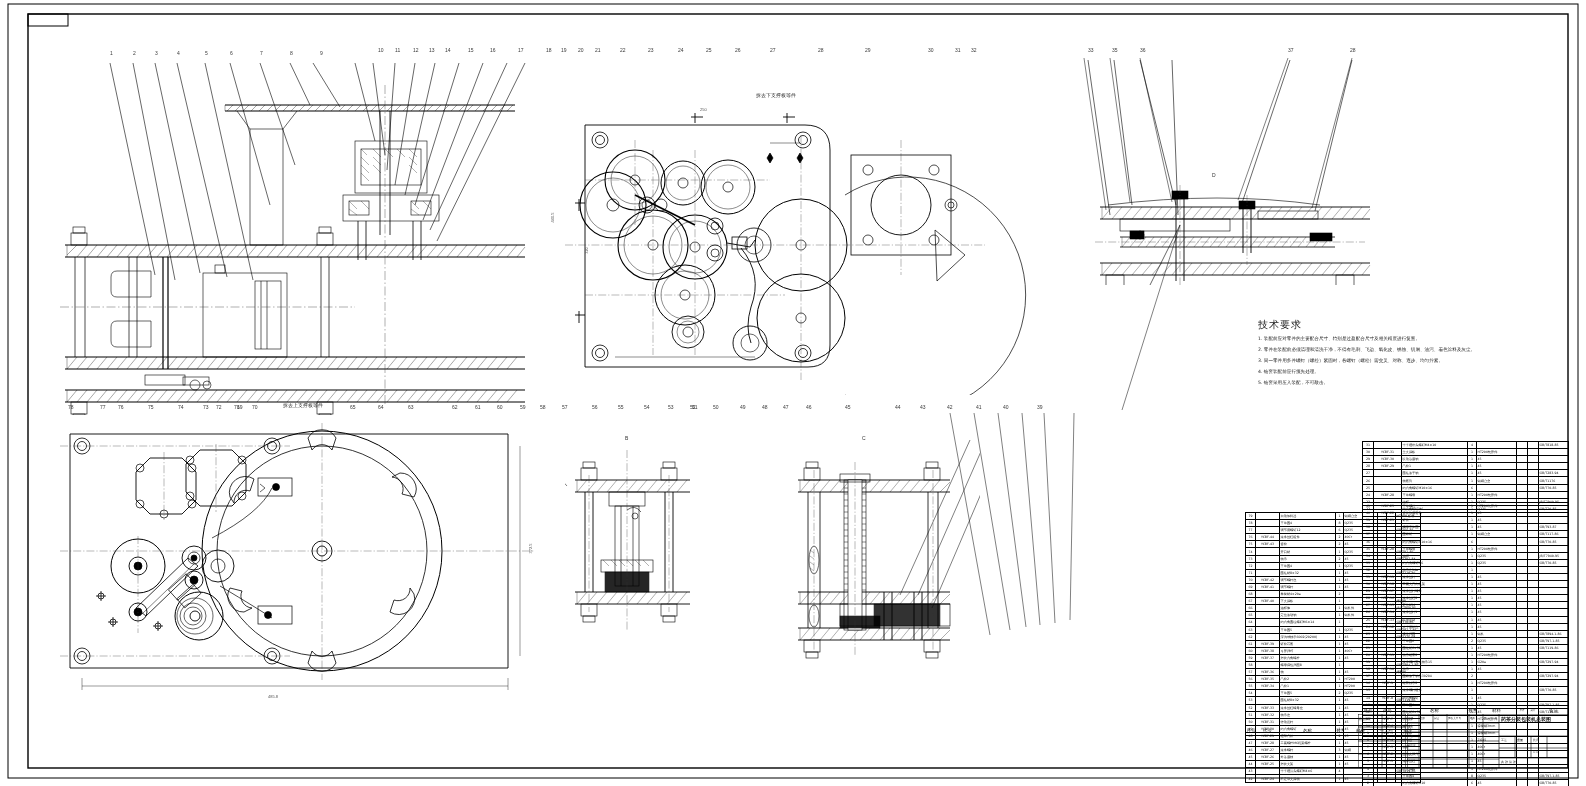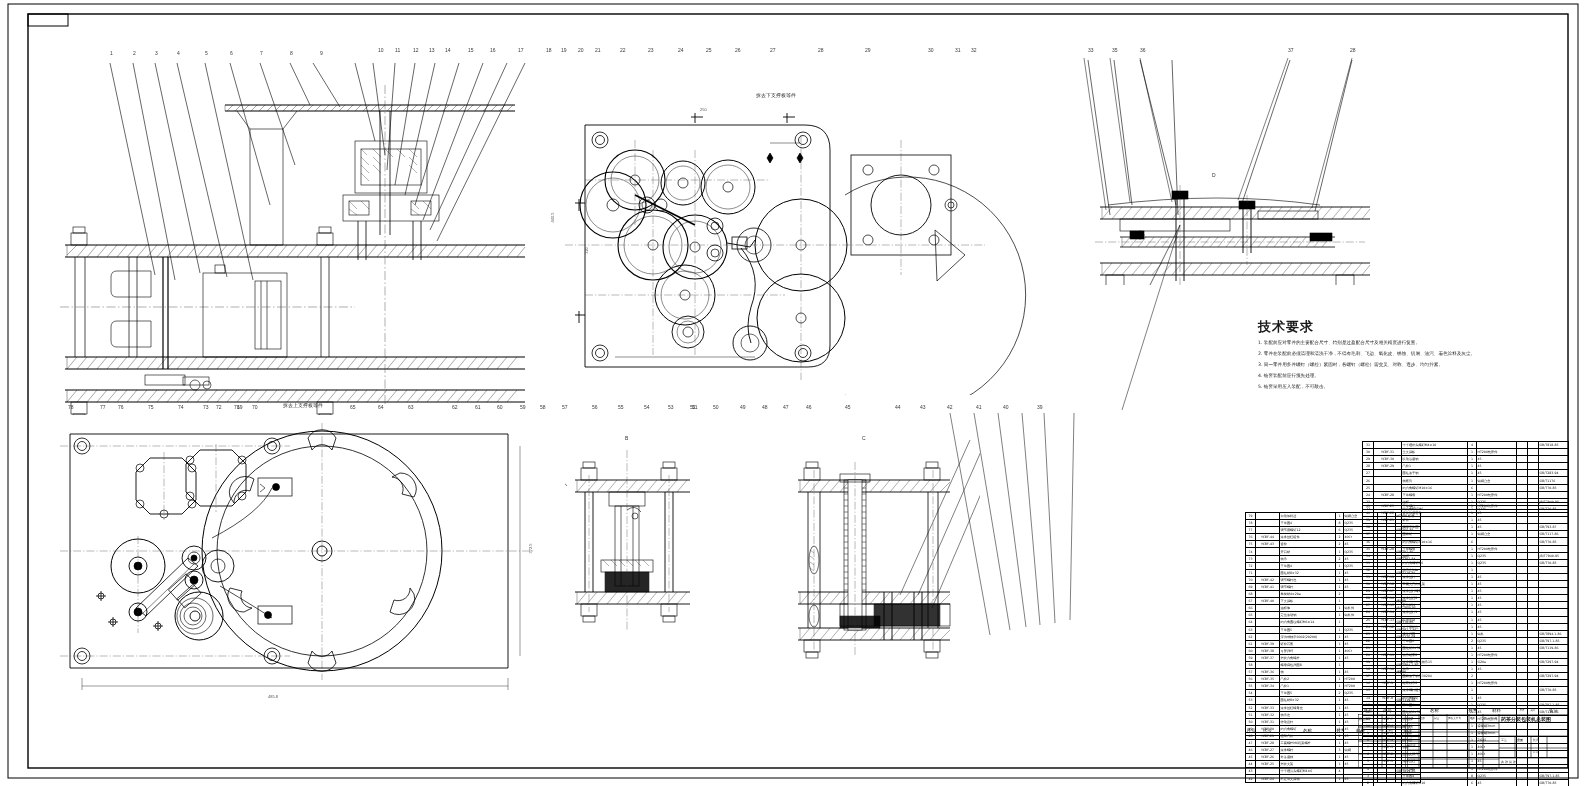--- a/index.html
+++ b/index.html
@@ -4,21 +4,21 @@
 <style>
   html,body{margin:0;padding:0;background:#ffffff;}
   body{font-family:"Liberation Sans", sans-serif;}
   #sheet{position:relative;width:1586px;height:786px;background:#ffffff;overflow:hidden;}
   .abs{position:absolute;}
   svg{display:block;}
   .ln{stroke:#000;fill:none;}
   
   .balloon{position:absolute;font-size:5px;color:#3a3a3a;font-family:"Liberation Sans",sans-serif;line-height:1;white-space:nowrap;}
   .cn{position:absolute;font-family:"DejaVu Sans",sans-serif;color:#1a1a1a;white-space:nowrap;}
-  .note-title{font-size:13px;font-weight:bold;letter-spacing:1px;}
+  .note-title{font-size:10px;font-weight:normal;letter-spacing:1px;}
   .note-line{font-size:4.6px;letter-spacing:0px;}
   .dimtxt{position:absolute;font-size:4px;color:#555;font-family:"Liberation Sans",sans-serif;}
   .viewlbl{position:absolute;font-size:6px;color:#333;}
   
   .bom{position:absolute;border-collapse:collapse;font-size:3.2px;font-family:"DejaVu Sans",sans-serif;color:#111;table-layout:fixed;}
   .bom td{border:0.5px solid #000;height:6.1px;padding:0 0.5px;overflow:hidden;white-space:nowrap;line-height:6px;}
   .bom td.c{text-align:center;}
   .bom td.l{text-align:left;}
   .hdr td{font-size:4.4px;text-align:center;font-weight:normal;height:9px;}
 </style>

